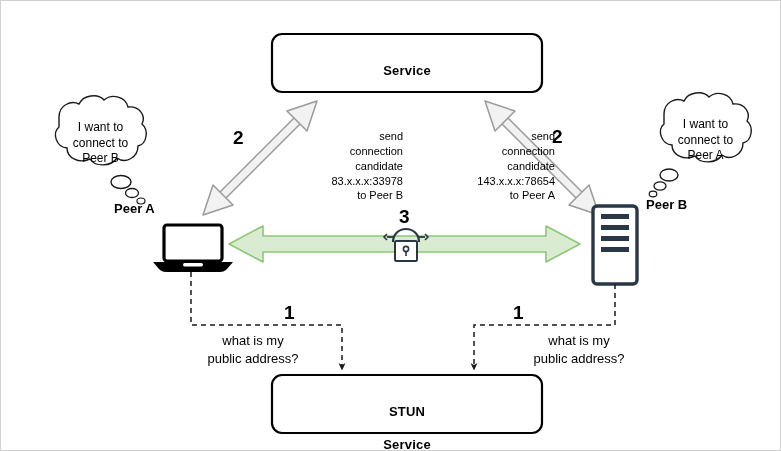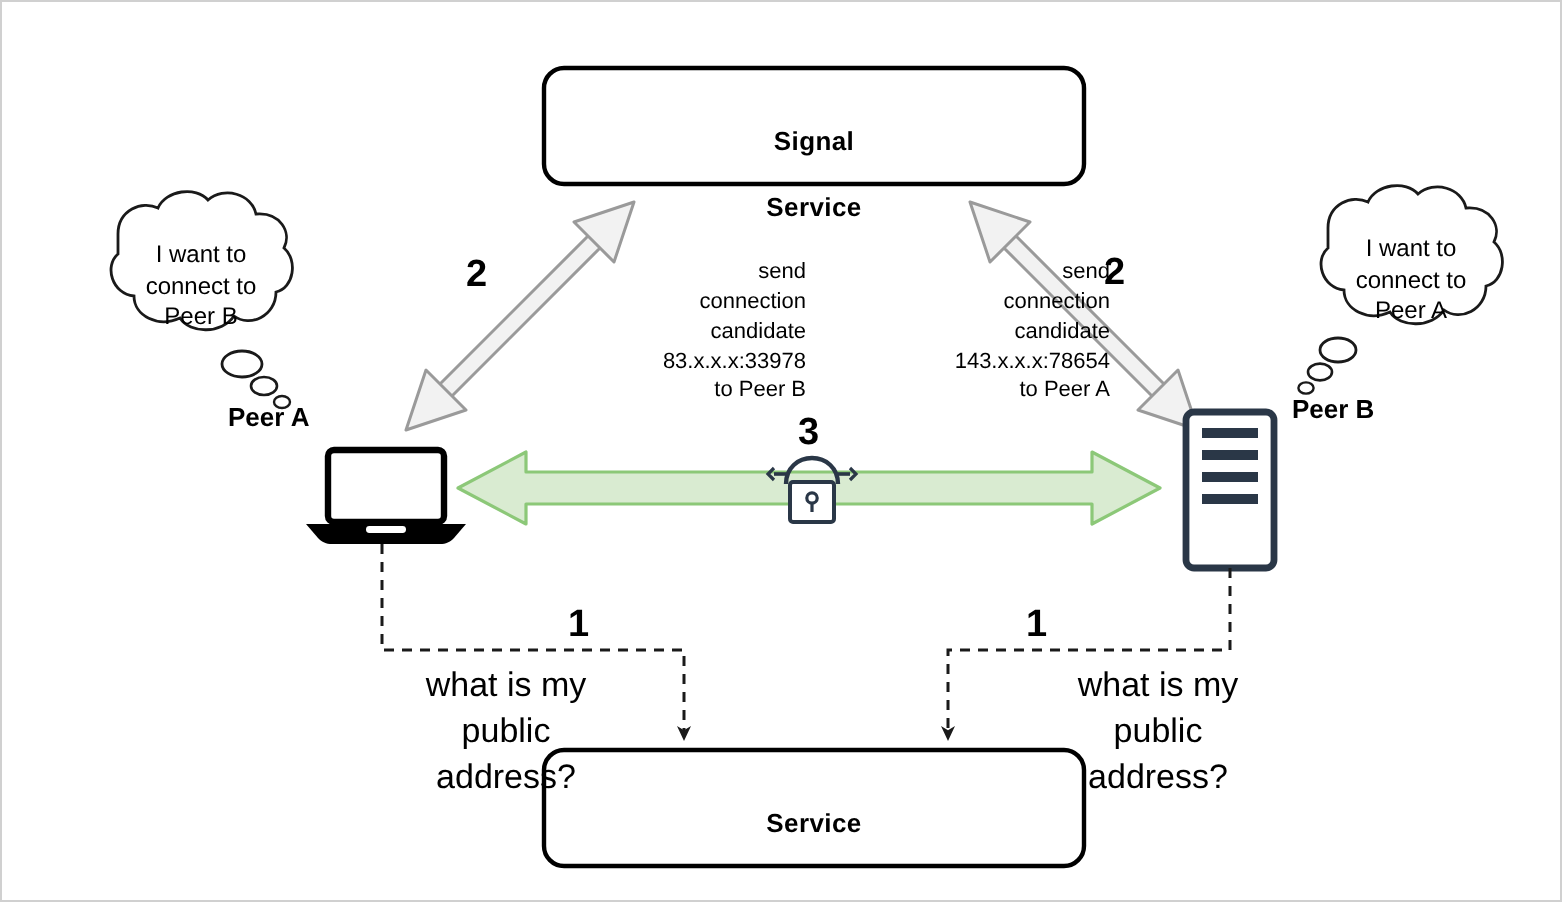--- a/index.html
+++ b/index.html
@@ -56,21 +56,21 @@
     line-height: 1.35;
     text-align: right;
   }
   .p2p-label {
     font-size: 12.5px;
     color: #3d4a5c;
     text-align: center;
     line-height: 1.35;
   }
   .stun-q {
-    font-size: 17px;
+    font-size: 13px;
     text-align: center;
     line-height: 1.35;
   }
 </style>
 </head>
 <body>
 
 <div id="canvas">
 
   <svg id="vector-layer" viewBox="0 0 781 451" xmlns="http://www.w3.org/2000/svg">
@@ -182,25 +182,25 @@
       <path d="M424,233 L427,236 L424,239" fill="none" stroke="#2a3747" stroke-width="1.6"></path>
     </g>
 
     <path d="M190,271 L190,324 L341,324 L341,366" fill="none" stroke="#1a1a1a" stroke-width="1.5" stroke-dasharray="5,4" marker-end="url(#dash-arrow)"></path>
 
     <path d="M614,283 L614,324 L473,324 L473,366" fill="none" stroke="#1a1a1a" stroke-width="1.5" stroke-dasharray="5,4" marker-end="url(#dash-arrow)"></path>
 
   </svg>
 
   <div class="txt box-label" style="left:271px; top:46px; width:270px;">
-    <div>Signal</div>
     <div>Service</div>
   </div>
 
   <div class="txt box-label" style="left:271px; top:387px; width:270px;">
+    <div>STUN</div>
     <div>Service</div>
   </div>
 
   <div class="txt cloud-text" style="left:52px; top:119px; width:95px;">I want to
 connect to
 Peer B</div>
 
   <div class="txt cloud-text" style="left:657px; top:116px; width:95px;">I want to
 connect to
 Peer A</div>

